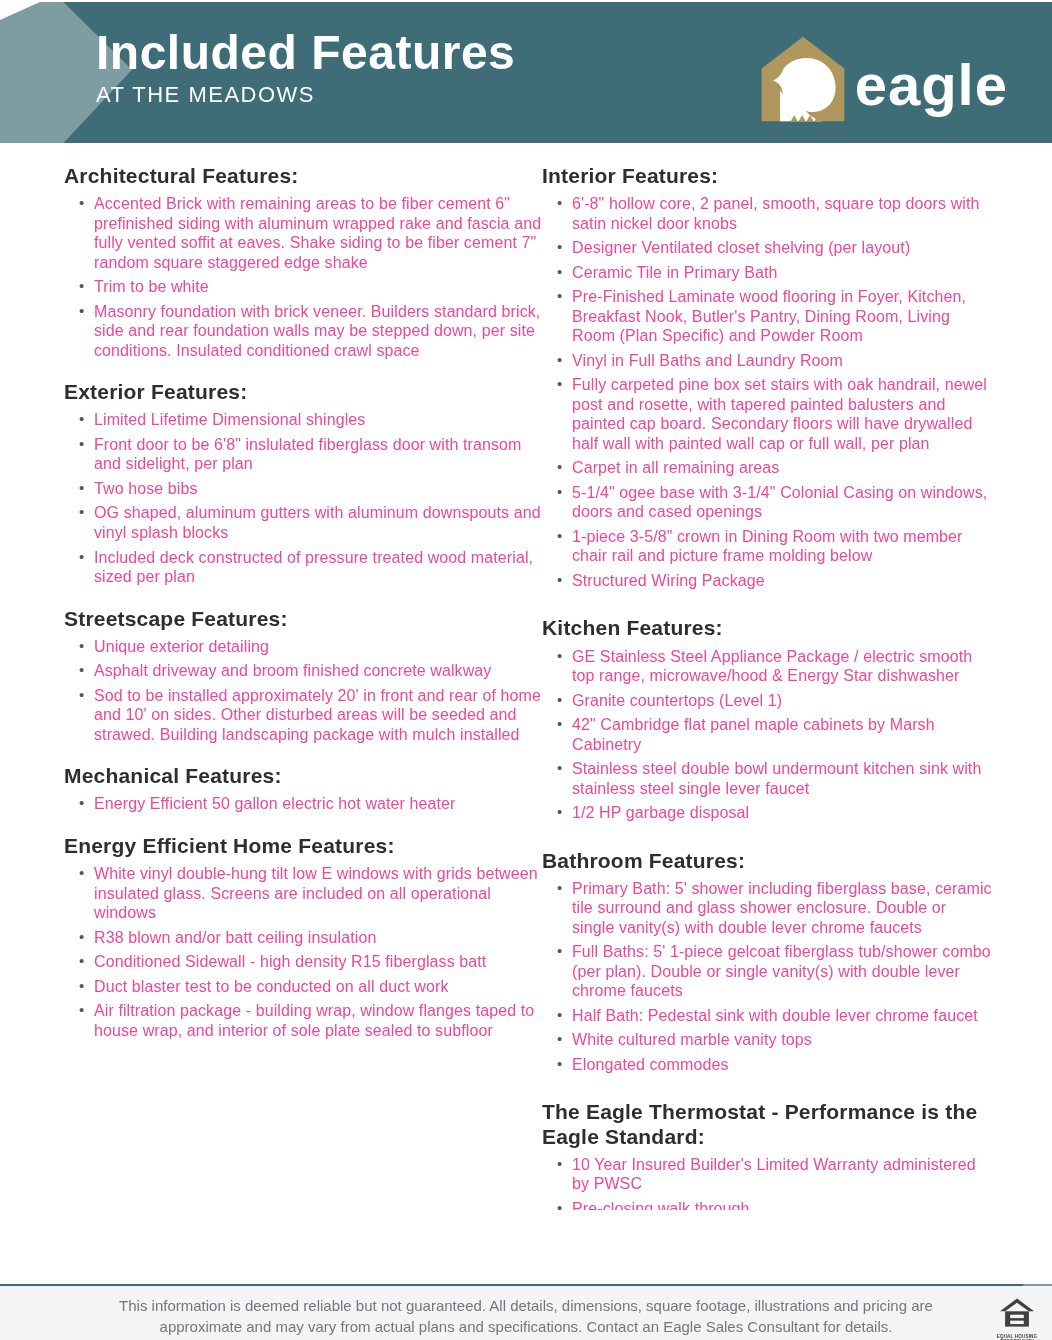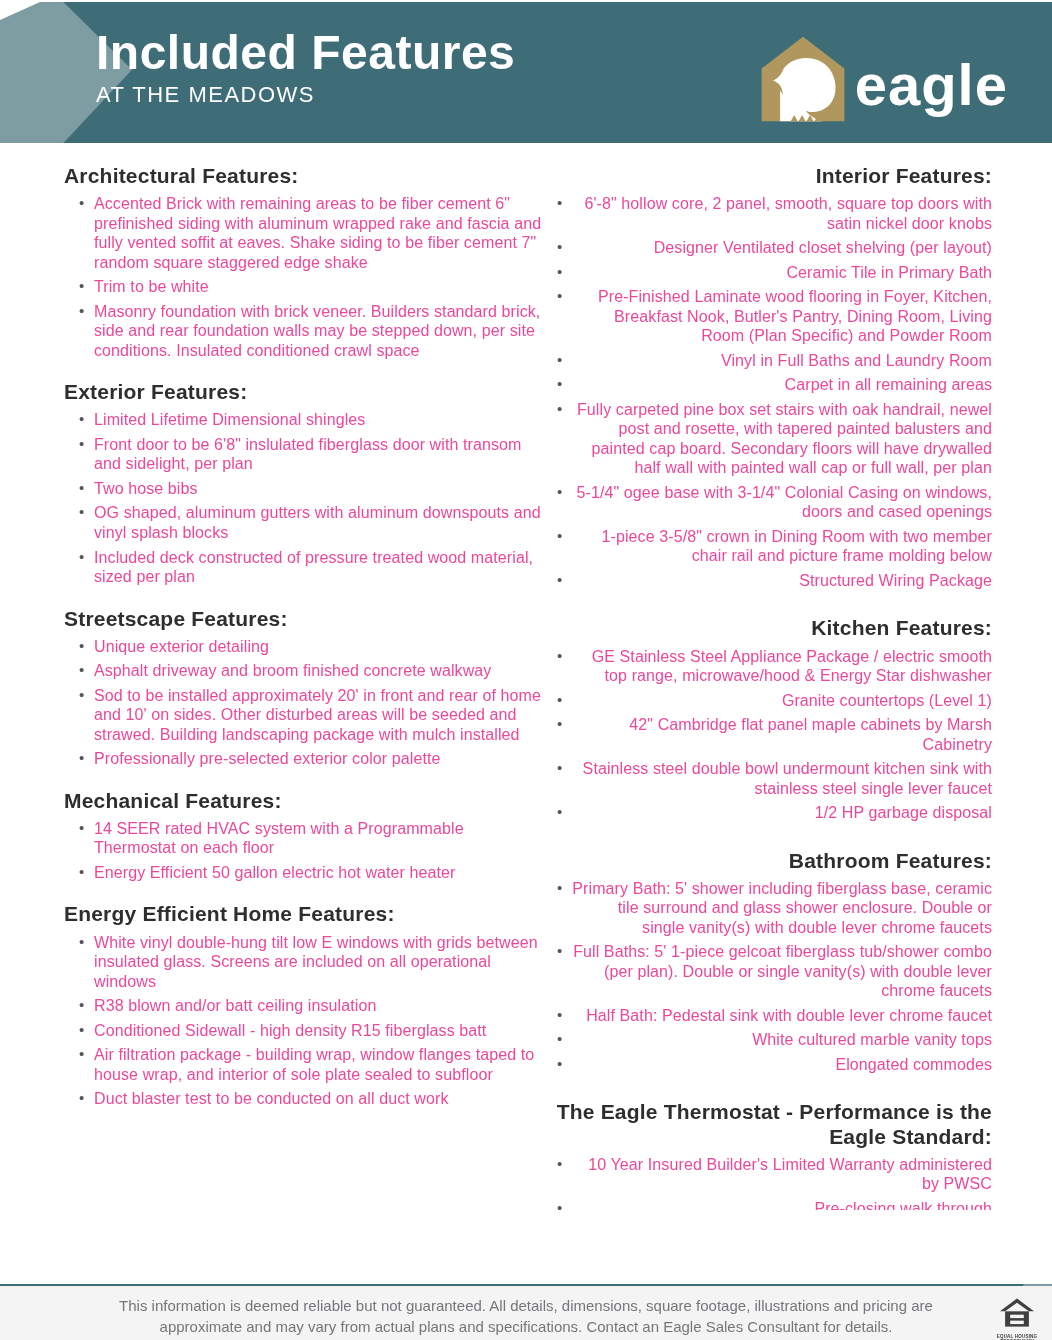--- a/index.html
+++ b/index.html
@@ -70,21 +70,21 @@
   .feature-item {
     position: relative;
     font-size: 16px; line-height: 1.22; color: #ec4899;
     letter-spacing: 0.1px; margin-bottom: 5px;
   }
   .feature-item::before {
     content: "\2022";
     position: absolute; left: -15px; top: 0;
     color: #54565a; font-size: 15px;
   }
-  .col-right .feature-section { margin-bottom: 26px; text-align: right; }
+  .col-right .feature-section { margin-bottom: 26px; }
 
   
   .footer-band {
     position: absolute;
     top: 1284px; left: 0;
     width: 1052px; height: 74px;
     background: var(--teal-dark, #3e6d77);
     display: flex; align-items: center; justify-content: center;
   }
   .footer-chevron {
@@ -188,69 +188,67 @@
         <section class="feature-section">
           <h2 class="section-heading">Streetscape Features:</h2>
           <ul class="feature-list">
 
               <li class="feature-item">Unique exterior detailing</li>
 
               <li class="feature-item">Asphalt driveway and broom finished concrete walkway</li>
 
               <li class="feature-item">Sod to be installed approximately 20' in front and rear of home and 10' on sides. Other disturbed areas will be seeded and strawed. Building landscaping package with mulch installed</li>
 
-              <li class="feature-item">Professionally pre-selected exterior color palette</li>
             </ul>
         </section>
 
         <section class="feature-section">
           <h2 class="section-heading">Mechanical Features:</h2>
           <ul class="feature-list">
 
-              <li class="feature-item">14 SEER rated HVAC system with a Programmable Thermostat on each floor</li>
 
               <li class="feature-item">Energy Efficient 50 gallon electric hot water heater</li>
             </ul>
         </section>
 
         <section class="feature-section">
           <h2 class="section-heading">Energy Efficient Home Features:</h2>
           <ul class="feature-list">
 
               <li class="feature-item">White vinyl double-hung tilt low E windows with grids between insulated glass. Screens are included on all operational windows</li>
 
               <li class="feature-item">R38 blown and/or batt ceiling insulation</li>
 
               <li class="feature-item">Conditioned Sidewall - high density R15 fiberglass batt</li>
 
+              <li class="feature-item">Duct blaster test to be conducted on all duct work</li>
+
               <li class="feature-item">Air filtration package - building wrap, window flanges taped to house wrap, and interior of sole plate sealed to subfloor</li>
-
-              <li class="feature-item">Duct blaster test to be conducted on all duct work</li>
             </ul>
         </section>
       </div>
     <div class="col col-right">
 
         <section class="feature-section">
           <h2 class="section-heading">Interior Features:</h2>
           <ul class="feature-list">
 
               <li class="feature-item">6'-8" hollow core, 2 panel, smooth, square top doors with satin nickel door knobs</li>
 
               <li class="feature-item">Designer Ventilated closet shelving (per layout)</li>
 
               <li class="feature-item">Ceramic Tile in Primary Bath</li>
 
               <li class="feature-item">Pre-Finished Laminate wood flooring in Foyer, Kitchen, Breakfast Nook, Butler's Pantry, Dining Room, Living Room (Plan Specific) and Powder Room</li>
 
               <li class="feature-item">Vinyl in Full Baths and Laundry Room</li>
 
+              <li class="feature-item">Fully carpeted pine box set stairs with oak handrail, newel post and rosette, with tapered painted balusters and painted cap board. Secondary floors will have drywalled half wall with painted wall cap or full wall, per plan</li>
+
               <li class="feature-item">Carpet in all remaining areas</li>
-
-              <li class="feature-item">Fully carpeted pine box set stairs with oak handrail, newel post and rosette, with tapered painted balusters and painted cap board. Secondary floors will have drywalled half wall with painted wall cap or full wall, per plan</li>
 
               <li class="feature-item">5-1/4" ogee base with 3-1/4" Colonial Casing on windows, doors and cased openings</li>
 
               <li class="feature-item">1-piece 3-5/8" crown in Dining Room with two member chair rail and picture frame molding below</li>
 
               <li class="feature-item">Structured Wiring Package</li>
             </ul>
         </section>
 
         <section class="feature-section">

